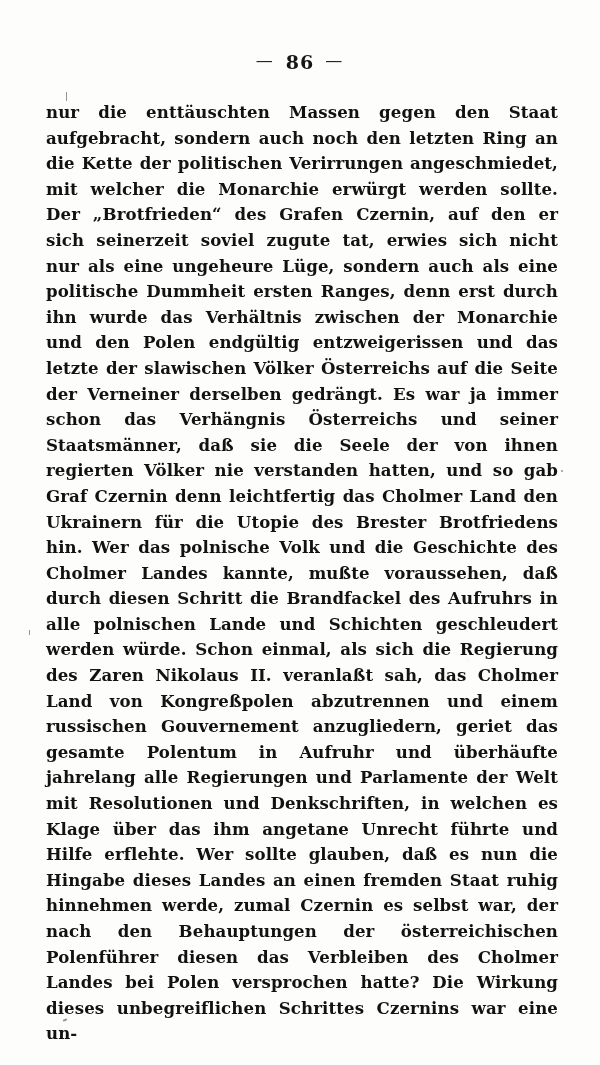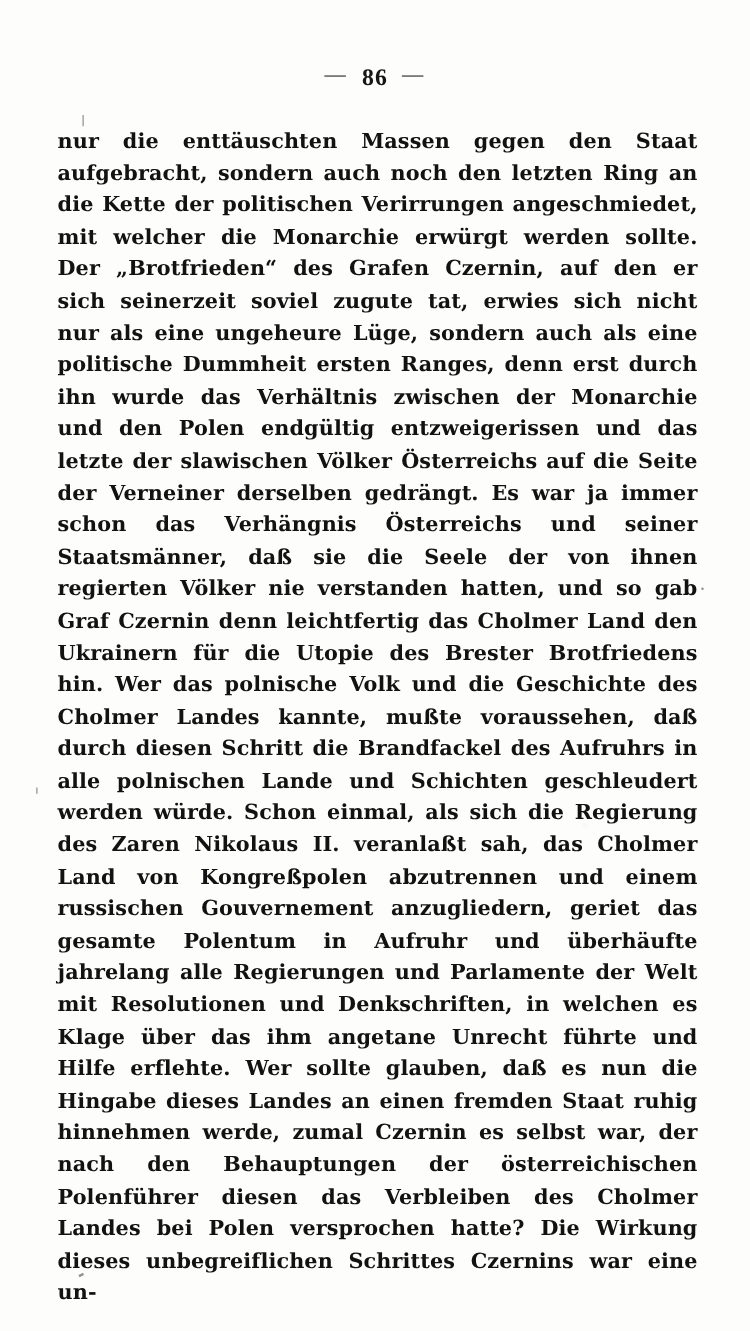--- a/index.html
+++ b/index.html
@@ -33,21 +33,20 @@
   }
   .page-header {
     position: absolute;
     top: 50px;
     left: 0;
     right: 0;
     text-align: center;
     font-size: 19px;
     letter-spacing: 2px;
     color: #161616;
-    font-family: Liberation Serif, serif;
   }
   .page-header .dash {
     display: inline-block;
     margin: 0 11px;
     vertical-align: 3px;
     font-size: 17px;
   }
   .page-number {
     display: inline-block;
     font-weight: bold;

